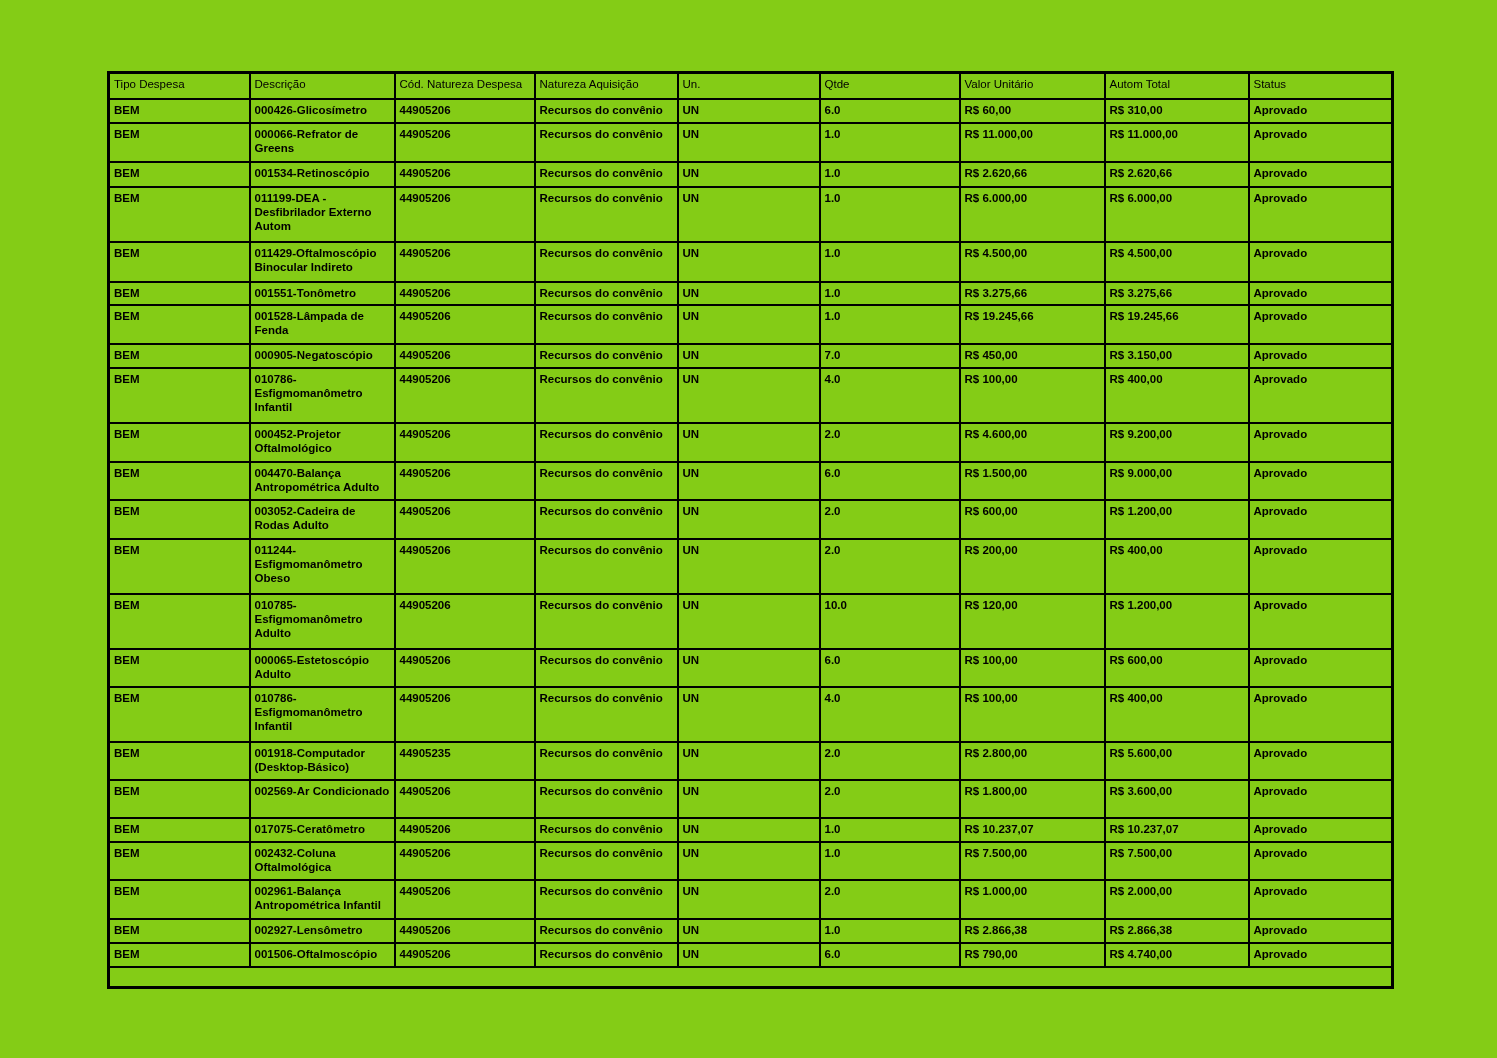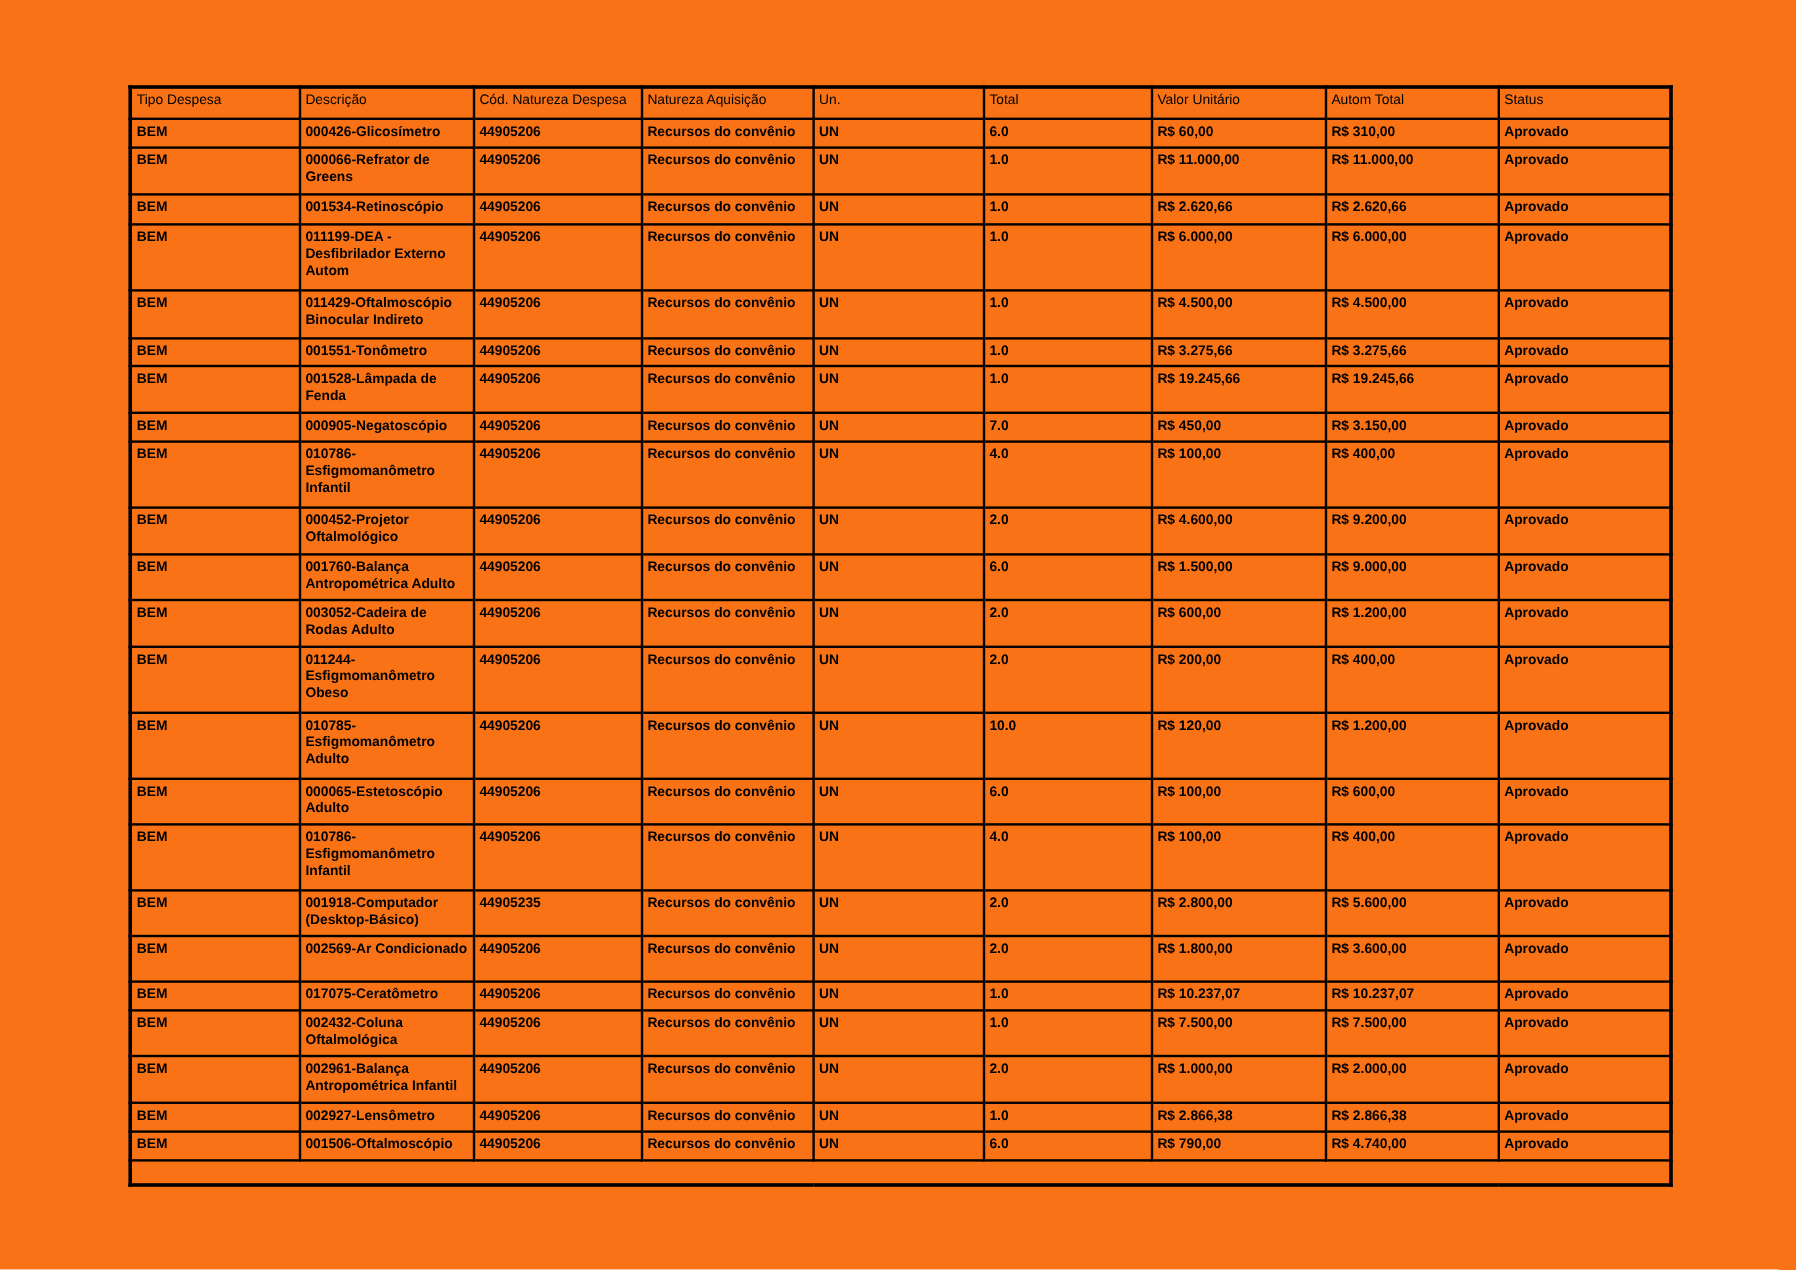--- a/index.html
+++ b/index.html
@@ -1,21 +1,21 @@
 <!DOCTYPE html>
 <html><head>
 <meta charset="utf-8">
 <style>
   * { margin: 0; padding: 0; box-sizing: border-box; }
   html, body { background: #ffffff; }
   .page {
     position: relative;
     width: 1497px;
     height: 1058px;
-    background: #f97316;
+    background: #84cc16;
     font-family: "Liberation Sans", "DejaVu Sans", sans-serif;
     color: #000000;
   }
   .table-wrap {
     position: absolute;
     left: 107px;
     top: 71px;
     width: 1284px;
   }
   table.report {
@@ -64,21 +64,21 @@
           <col style="width:144px">
           <col style="width:144px">
       </colgroup>
       <thead>
         <tr>
           <th>Tipo Despesa</th>
           <th>Descrição</th>
           <th>Cód. Natureza Despesa</th>
           <th>Natureza Aquisição</th>
           <th>Un.</th>
-          <th>Total</th>
+          <th>Qtde</th>
           <th>Valor Unitário</th>
           <th>Autom Total</th>
           <th>Status</th>
         </tr>
       </thead>
       <tbody id="table-body">
           <tr style="height: 24px;">
             <td>BEM</td>
             <td>000426-Glicosímetro</td>
             <td>44905206</td>
@@ -183,21 +183,21 @@
             <td>44905206</td>
             <td>Recursos do convênio</td>
             <td>UN</td>
             <td>2.0</td>
             <td>R$ 4.600,00</td>
             <td>R$ 9.200,00</td>
             <td>Aprovado</td>
           </tr>
           <tr style="height: 38px;">
             <td>BEM</td>
-            <td>001760-Balança Antropométrica Adulto</td>
+            <td>004470-Balança Antropométrica Adulto</td>
             <td>44905206</td>
             <td>Recursos do convênio</td>
             <td>UN</td>
             <td>6.0</td>
             <td>R$ 1.500,00</td>
             <td>R$ 9.000,00</td>
             <td>Aprovado</td>
           </tr>
           <tr style="height: 39px;">
             <td>BEM</td>

